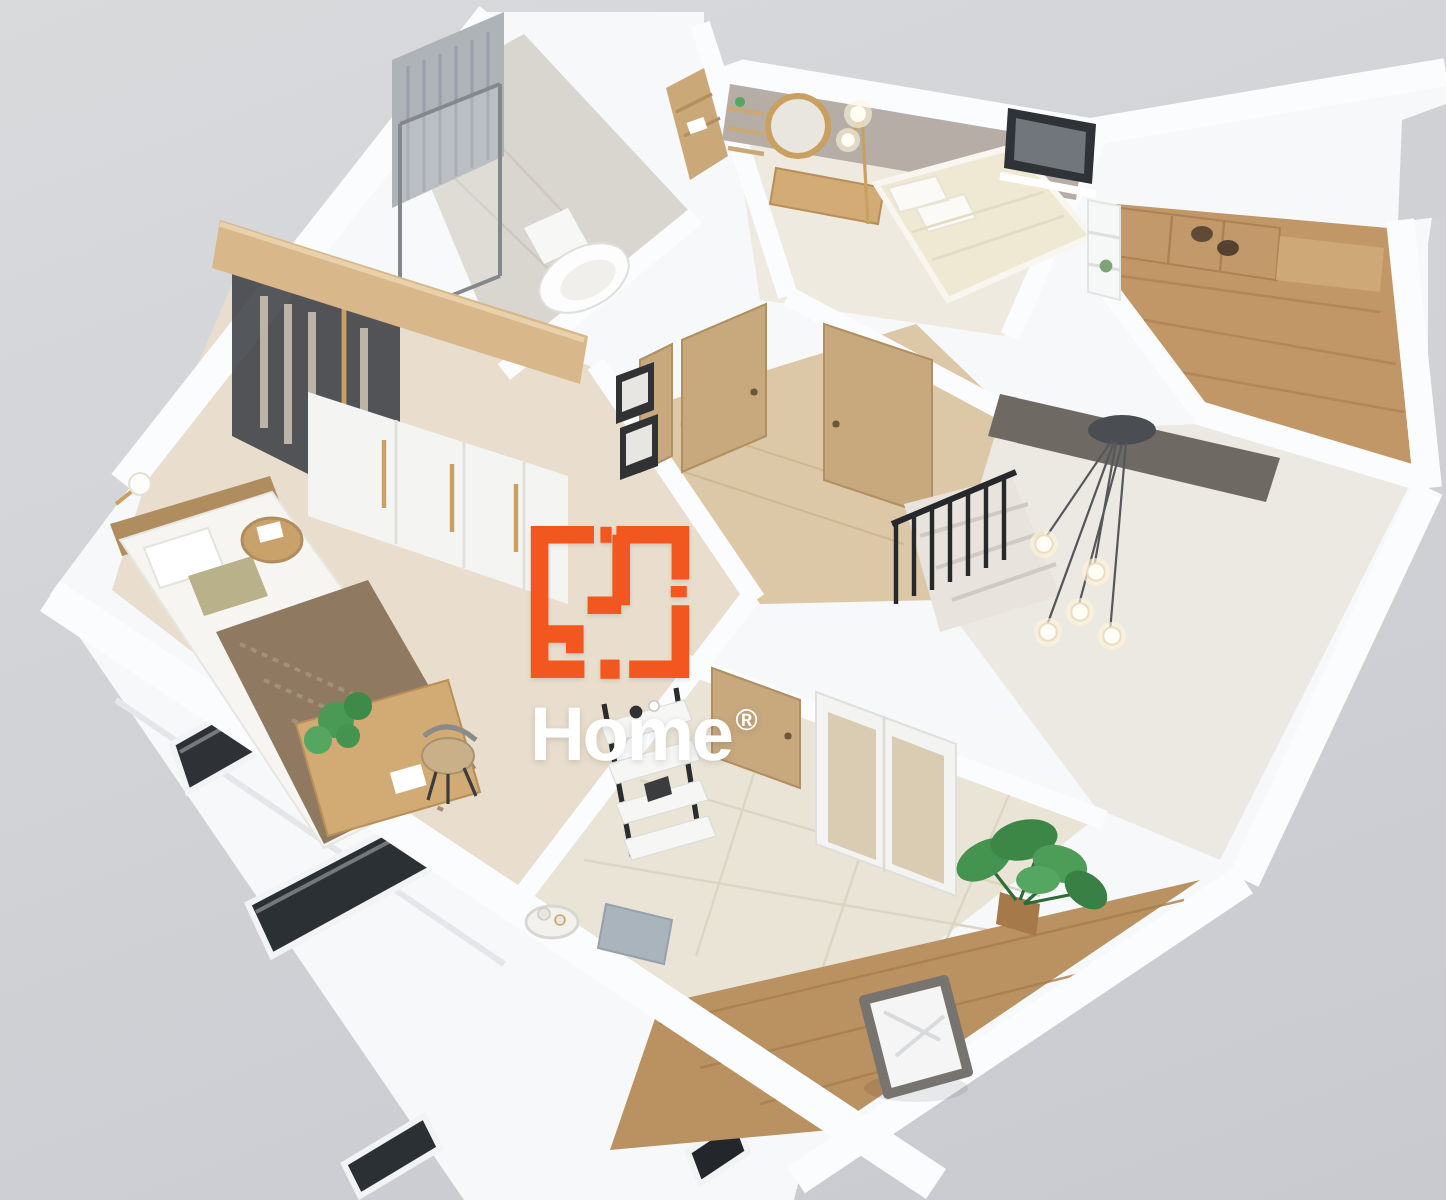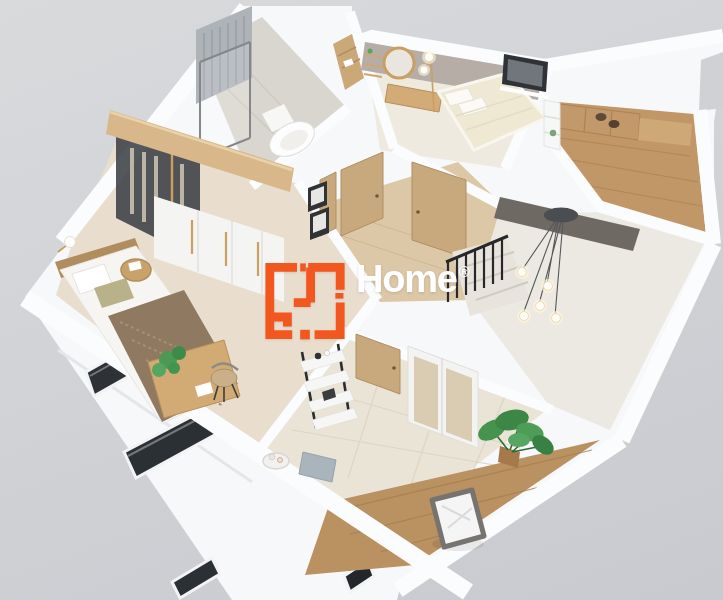--- a/index.html
+++ b/index.html
@@ -1,20 +1,20 @@
 <!DOCTYPE html>
 <html><head>
 <meta charset="utf-8">
 <style>
   html,body{margin:0;padding:0;background:#cfd1d5;}
   .stage{position:relative;width:723px;height:600px;overflow:hidden;
          background:linear-gradient(160deg,#d8dadc 0%,#cfd1d5 55%,#c8cacf 100%);
          font-family:"Liberation Sans",sans-serif;}
   .scene-svg{position:absolute;left:0;top:0;width:723px;height:600px;display:block;}
-  .logo{position:absolute;left:265px;top:262px;display:flex;align-items:flex-start;gap:11px;}
+  .logo{position:absolute;left:265px;top:262px;display:flex;align-items:flex-start;gap:11px;flex-direction:column;}
   .logo-icon{width:80px;height:78px;display:block;flex:0 0 auto;
              filter:drop-shadow(0 1px 1px rgba(0,0,0,.10));}
   .logo-text{color:#ffffff;font-weight:bold;font-size:38px;line-height:.93;
              letter-spacing:-1.2px;text-shadow:0 1px 3px rgba(60,60,60,.18);}
   .logo-text .reg{font-size:15px;position:relative;top:-15px;letter-spacing:0;margin-left:2px;}
 </style>
 </head>
 <body>
 
 <div class="stage">

